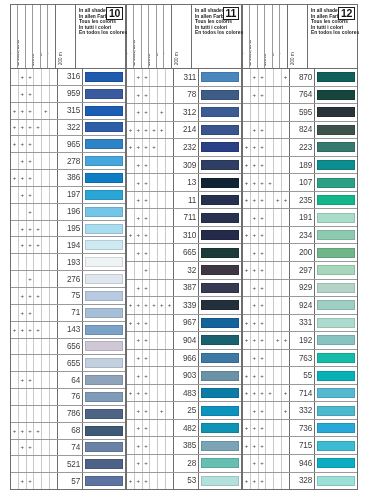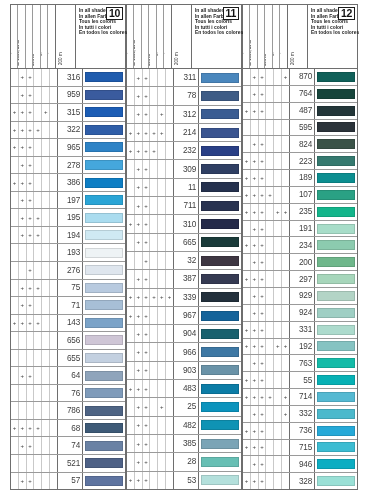--- a/index.html
+++ b/index.html
@@ -309,20 +309,34 @@
             <div class="tick"></div>
           </div>
           <div class="num">197</div>
           <div class="swwrap">
             <div class="sw" style="background: rgb(43, 165, 214);"></div>
           </div>
         </div>
         <div class="row">
           <div class="ticks">
             <div class="tick"></div>
+            <div class="tick"></div>
+            <div class="tick">+</div>
+            <div class="tick"></div>
+            <div class="tick"></div>
+            <div class="tick"></div>
+          </div>
+          <div class="num">196</div>
+          <div class="swwrap">
+            <div class="sw" style="background: rgb(116, 198, 232);"></div>
+          </div>
+        </div>
+        <div class="row">
+          <div class="ticks">
+            <div class="tick"></div>
             <div class="tick">+</div>
             <div class="tick">+</div>
             <div class="tick">+</div>
             <div class="tick"></div>
             <div class="tick"></div>
           </div>
           <div class="num">195</div>
           <div class="swwrap">
             <div class="sw" style="background: rgb(170, 220, 239);"></div>
           </div>
@@ -662,20 +676,34 @@
         </div>
         <div class="row">
           <div class="ticks">
             <div class="tick"></div>
             <div class="tick">+</div>
             <div class="tick">+</div>
             <div class="tick"></div>
             <div class="tick"></div>
             <div class="tick"></div>
           </div>
+          <div class="num">13</div>
+          <div class="swwrap">
+            <div class="sw" style="background: rgb(17, 36, 54);"></div>
+          </div>
+        </div>
+        <div class="row">
+          <div class="ticks">
+            <div class="tick"></div>
+            <div class="tick">+</div>
+            <div class="tick">+</div>
+            <div class="tick"></div>
+            <div class="tick"></div>
+            <div class="tick"></div>
+          </div>
           <div class="num">11</div>
           <div class="swwrap">
             <div class="sw" style="background: rgb(37, 49, 78);"></div>
           </div>
         </div>
         <div class="row">
           <div class="ticks">
             <div class="tick"></div>
             <div class="tick">+</div>
             <div class="tick">+</div>
@@ -960,34 +988,20 @@
             <div class="tick"></div>
             <div class="tick"></div>
           </div>
           <div class="num">764</div>
           <div class="swwrap">
             <div class="sw" style="background: rgb(22, 69, 59);"></div>
           </div>
         </div>
         <div class="row">
           <div class="ticks">
-            <div class="tick">+</div>
-            <div class="tick">+</div>
-            <div class="tick">+</div>
-            <div class="tick"></div>
-            <div class="tick"></div>
-            <div class="tick"></div>
-          </div>
-          <div class="num">487</div>
-          <div class="swwrap">
-            <div class="sw" style="background: rgb(35, 54, 57);"></div>
-          </div>
-        </div>
-        <div class="row">
-          <div class="ticks">
             <div class="tick"></div>
             <div class="tick"></div>
             <div class="tick"></div>
             <div class="tick"></div>
             <div class="tick"></div>
             <div class="tick"></div>
           </div>
           <div class="num">595</div>
           <div class="swwrap">
             <div class="sw" style="background: rgb(43, 51, 58);"></div>

